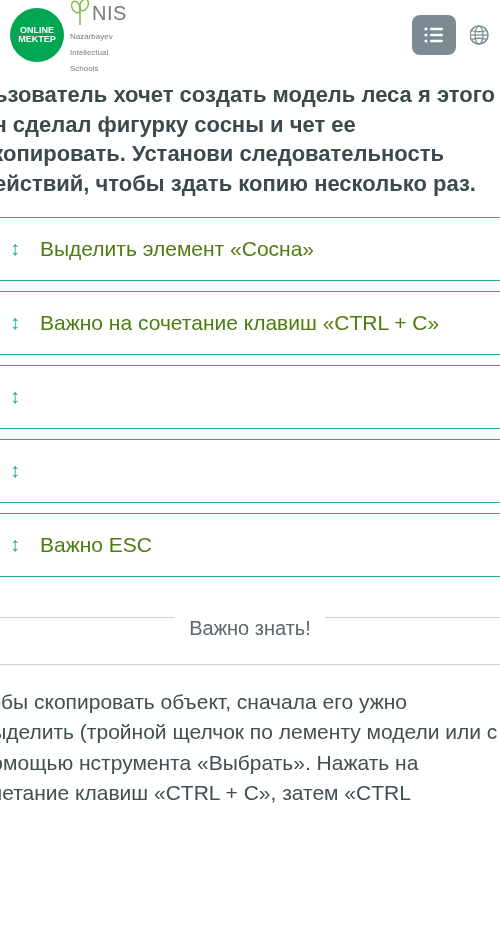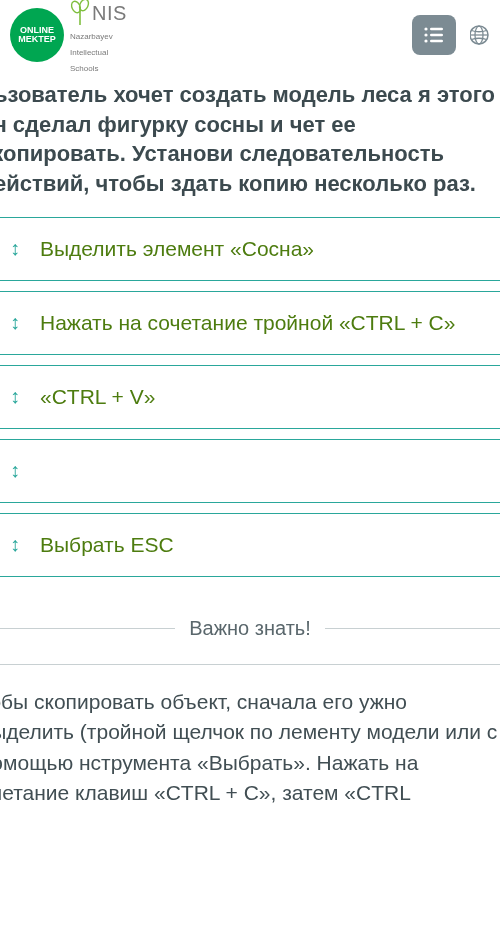--- a/index.html
+++ b/index.html
@@ -76,21 +76,20 @@
   }
   .option-text {
     flex: 1;
     font-size: 21px;
     color: #4d7c0f;
     padding: 14px 10px 14px 12px;
     line-height: 1.3;
   }
   .divider-wrap {
     display: flex;
-    align-items: center;
     gap: 14px;
     margin: 30px 0 24px 0;
   }
   .divider-line { flex: 1; height: 1px; background: #c8d0d2; }
   .divider-text { font-size: 20px; color: #5a676c; }
   .info-box {
     border-top: 1px solid #c8d0d2;
     padding-top: 22px;
     font-size: 21px;
     color: #414e53;
@@ -147,32 +146,31 @@
 <div class="content">
   <div class="question">льзователь хочет создать модель леса я этого он сделал фигурку сосны и чет ее скопировать. Установи следовательность действий, чтобы здать копию несколько раз.</div>
 
   <div class="options">
     <div class="option-row">
       <div class="option-handle">↕</div>
       <div class="option-text">Выделить элемент «Сосна»</div>
     </div>
     <div class="option-row">
       <div class="option-handle">↕</div>
-      <div class="option-text">Нажать на сочетание тройной «CTRL + C»</div>
-    </div>
-    <div class="option-row">
-      <div class="option-handle">↕</div>
-      <div class="option-text">«CTRL + V»</div>
+      <div class="option-text">Важно на сочетание клавиш «CTRL + C»</div>
     </div>
     <div class="option-row">
       <div class="option-handle">↕</div>
     </div>
     <div class="option-row">
       <div class="option-handle">↕</div>
-      <div class="option-text">Выбрать ESC</div>
+    </div>
+    <div class="option-row">
+      <div class="option-handle">↕</div>
+      <div class="option-text">Важно ESC</div>
     </div>
   </div>
 
   <div class="divider-wrap">
     <div class="divider-line"></div>
     <div class="divider-text">Важно знать!</div>
     <div class="divider-line"></div>
   </div>
 
   <div class="info-box">тобы скопировать объект, сначала его ужно выделить (тройной щелчок по лементу модели или с помощью нструмента «Выбрать». Нажать на очетание клавиш «CTRL + C», затем «CTRL</div>

